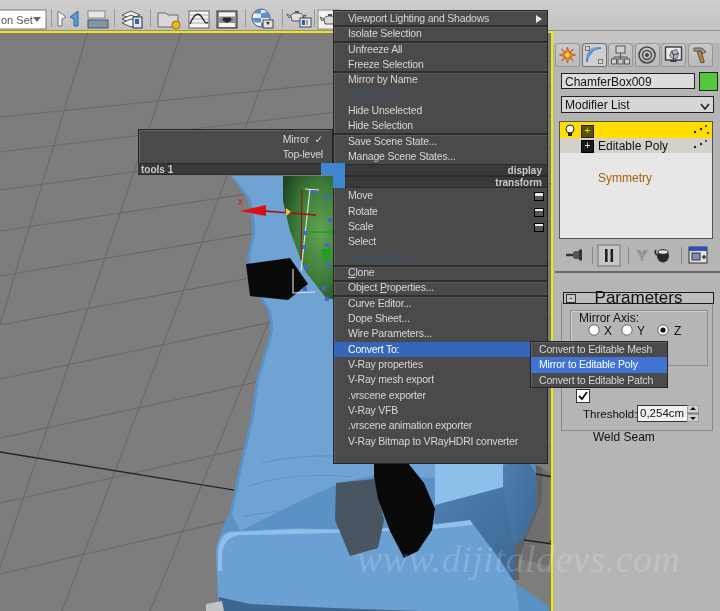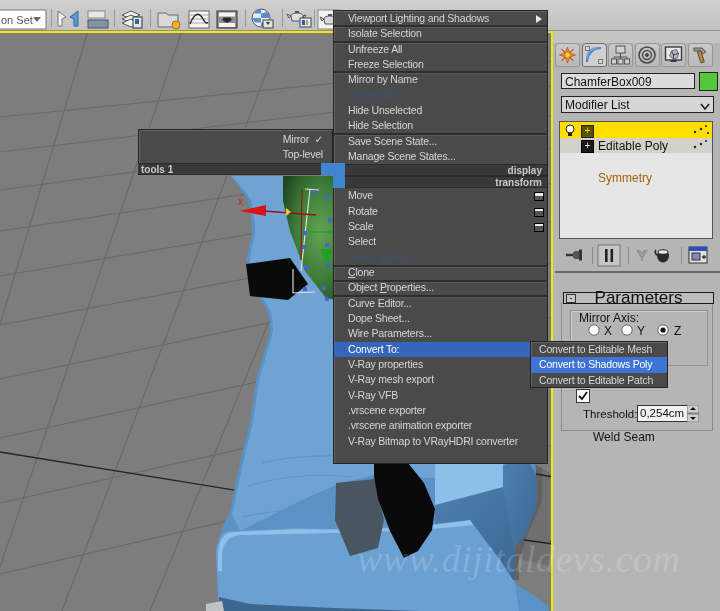--- a/index.html
+++ b/index.html
@@ -374,36 +374,36 @@
   <div class="mi">Select</div>
   <div class="mi dis">Select <u>S</u>imilar</div>
   <div class="mi"><u>C</u>lone</div>
   <div class="mi">Object <u>P</u>roperties...</div>
   <div class="mi">Curve Editor...</div>
   <div class="mi">Dope Sheet...</div>
   <div class="mi">Wire Parameters...</div>
   <div class="mi" style="background:#3566b8;color:#fff;">Convert To:<span class="arrow"></span></div>
   <div class="mi">V-Ray properties</div>
   <div class="mi">V-Ray mesh export</div>
+  <div class="mi">.vrscene exporter</div>
   <div class="mi">V-Ray VFB</div>
-  <div class="mi">.vrscene exporter</div>
   <div class="mi">.vrscene animation exporter</div>
   <div class="mi">V-Ray Bitmap to VRayHDRI converter</div>
 
   <div class="gsep" style="top:14.3px;"></div>
   <div class="gsep" style="top:29.7px;"></div>
   <div class="gsep" style="top:60.3px;"></div>
   <div class="gsep" style="top:121.6px;"></div>
   <div class="gsep" style="top:253.6px;"></div>
   <div class="gsep" style="top:269px;"></div>
   <div class="gsep" style="top:284.3px;"></div>
 </div>
 
 <div class="abs" style="left:321px;top:163px;width:12px;height:12px;background:#3e86d2;"></div>
 <div class="abs" style="left:333px;top:163px;width:12px;height:25px;background:#3e86d2;"></div>
 
 <div class="menu" style="left:530px;top:341px;width:138px;height:47px;">
   <div class="mi" style="padding-left:8px;">Convert to Editable Mesh</div>
-  <div class="mi" style="padding-left:8px;background:#3f74d4;color:#fff;">Convert to Shadows Poly</div>
+  <div class="mi" style="padding-left:8px;background:#3f74d4;color:#fff;">Mirror to Editable Poly</div>
   <div class="mi" style="padding-left:8px;">Convert to Editable Patch</div>
 </div>
 
 </div>
 
 </body></html>

